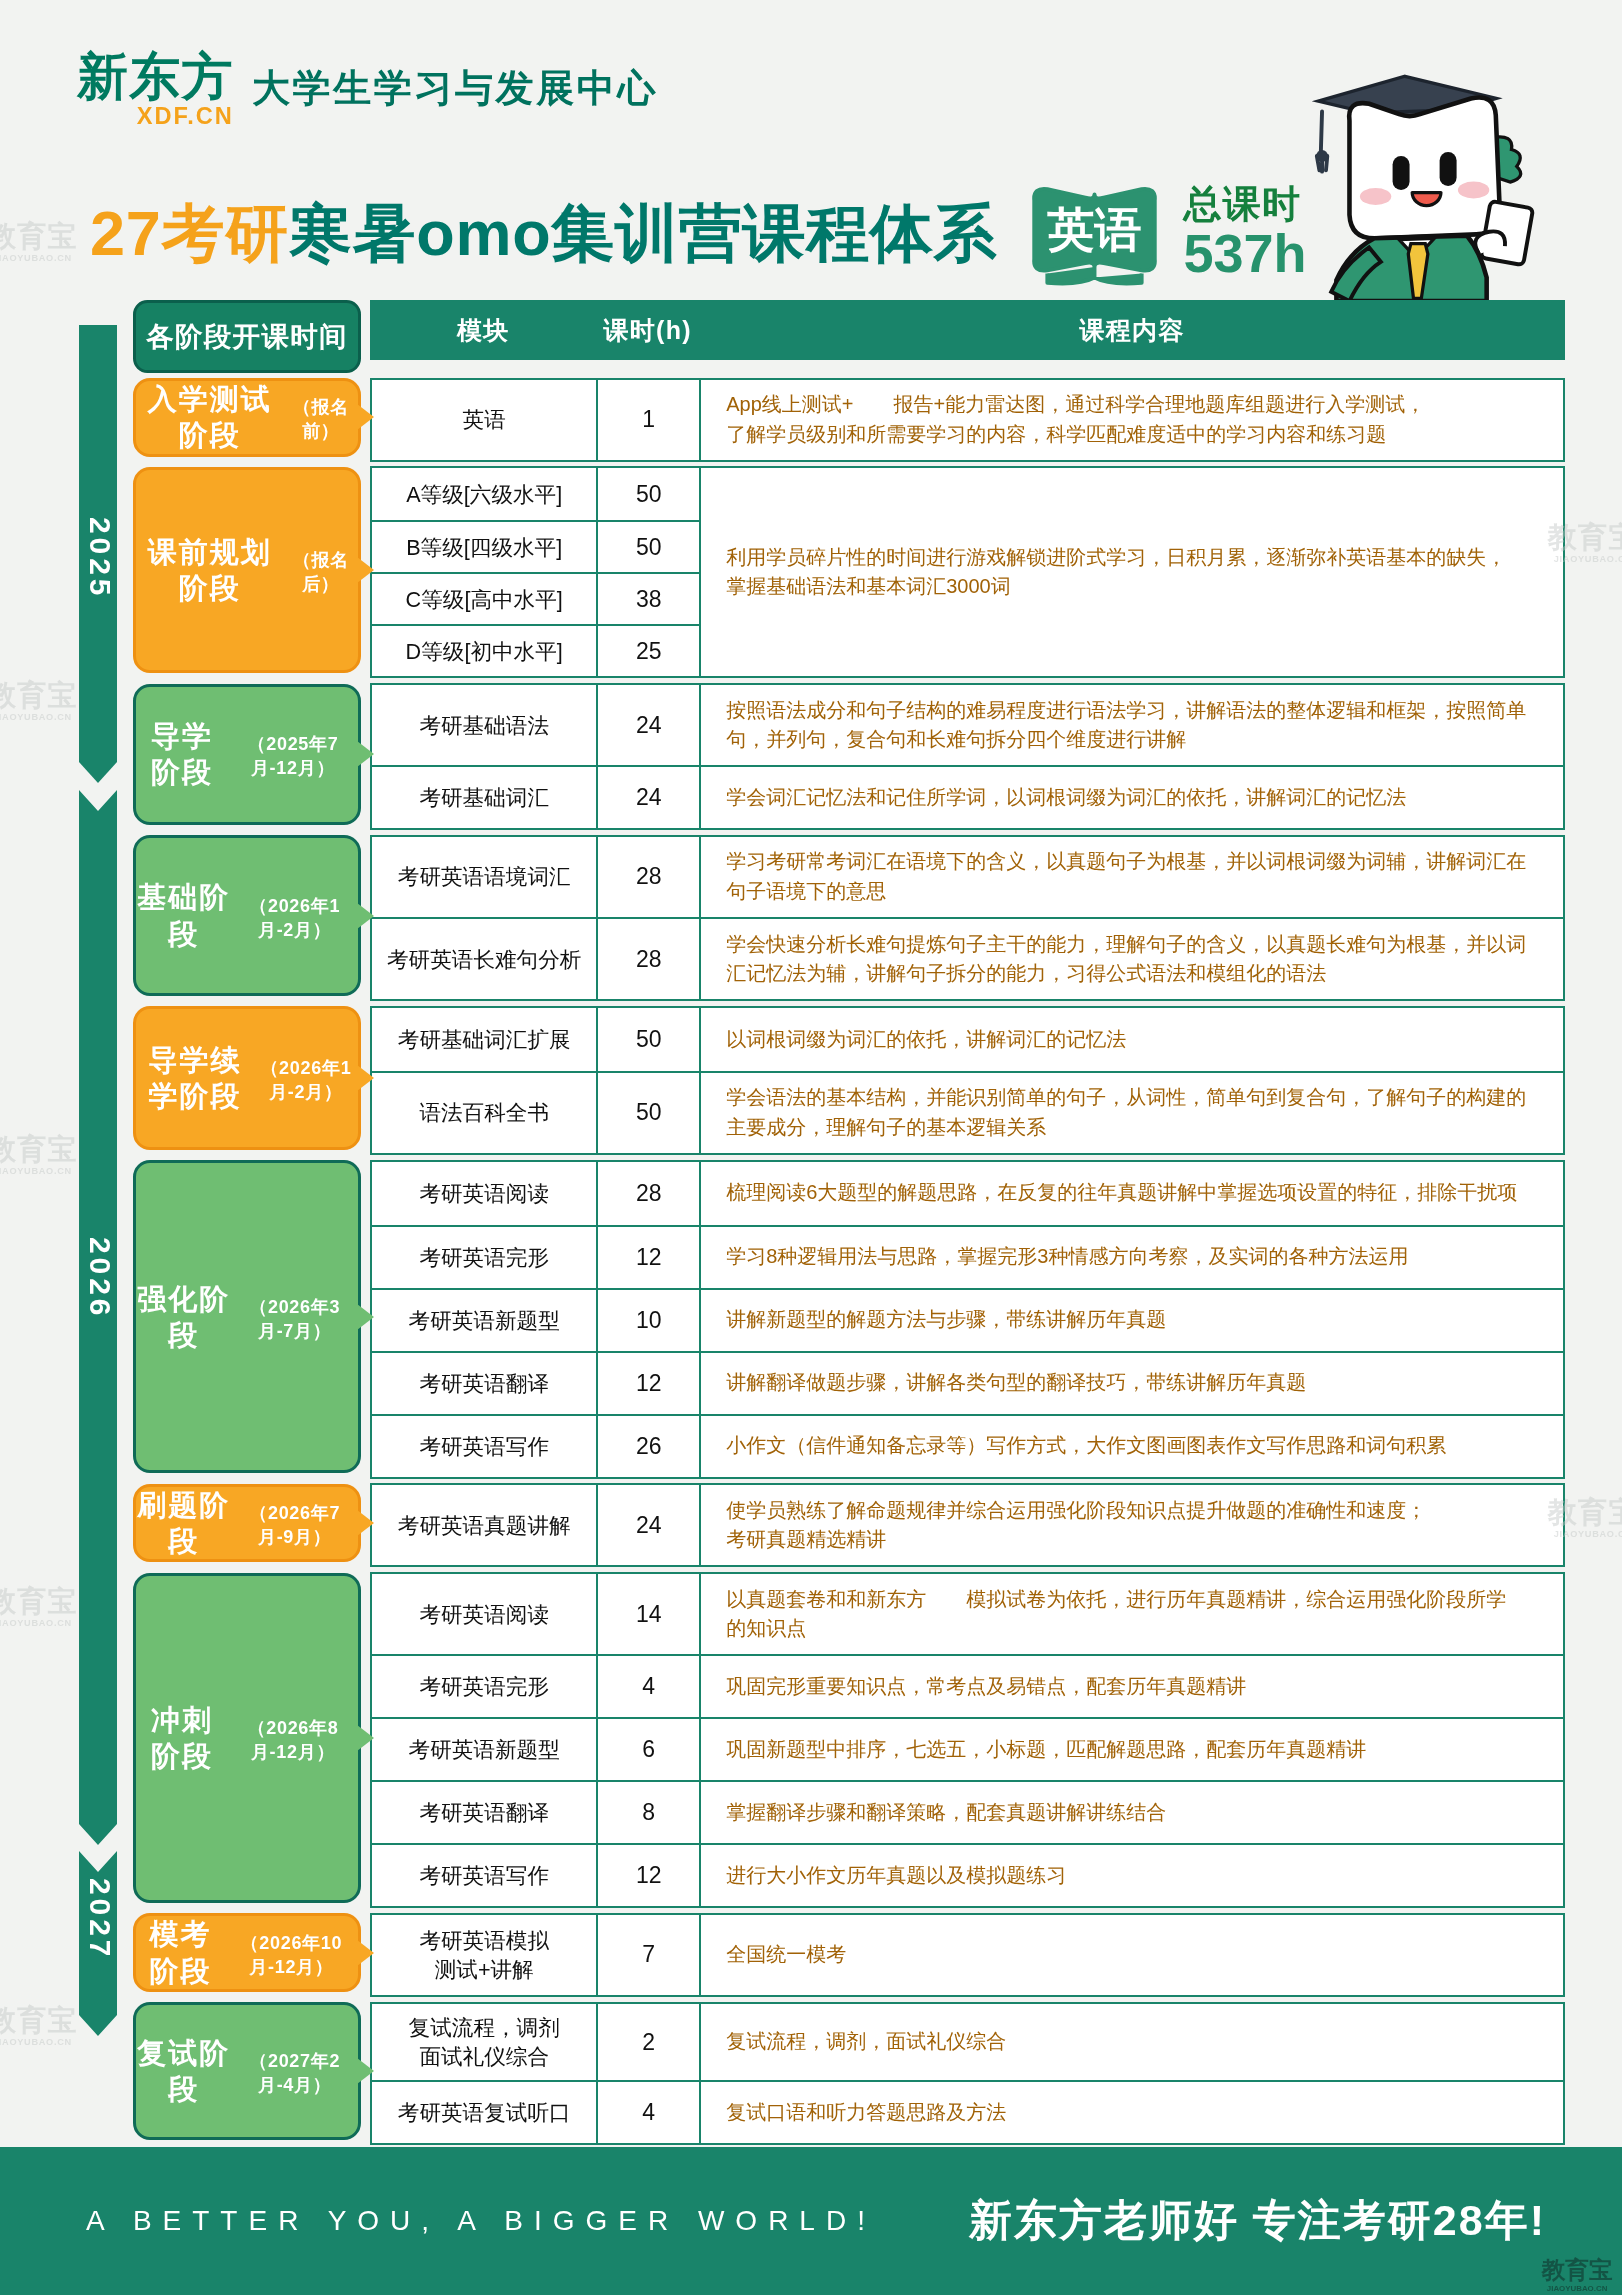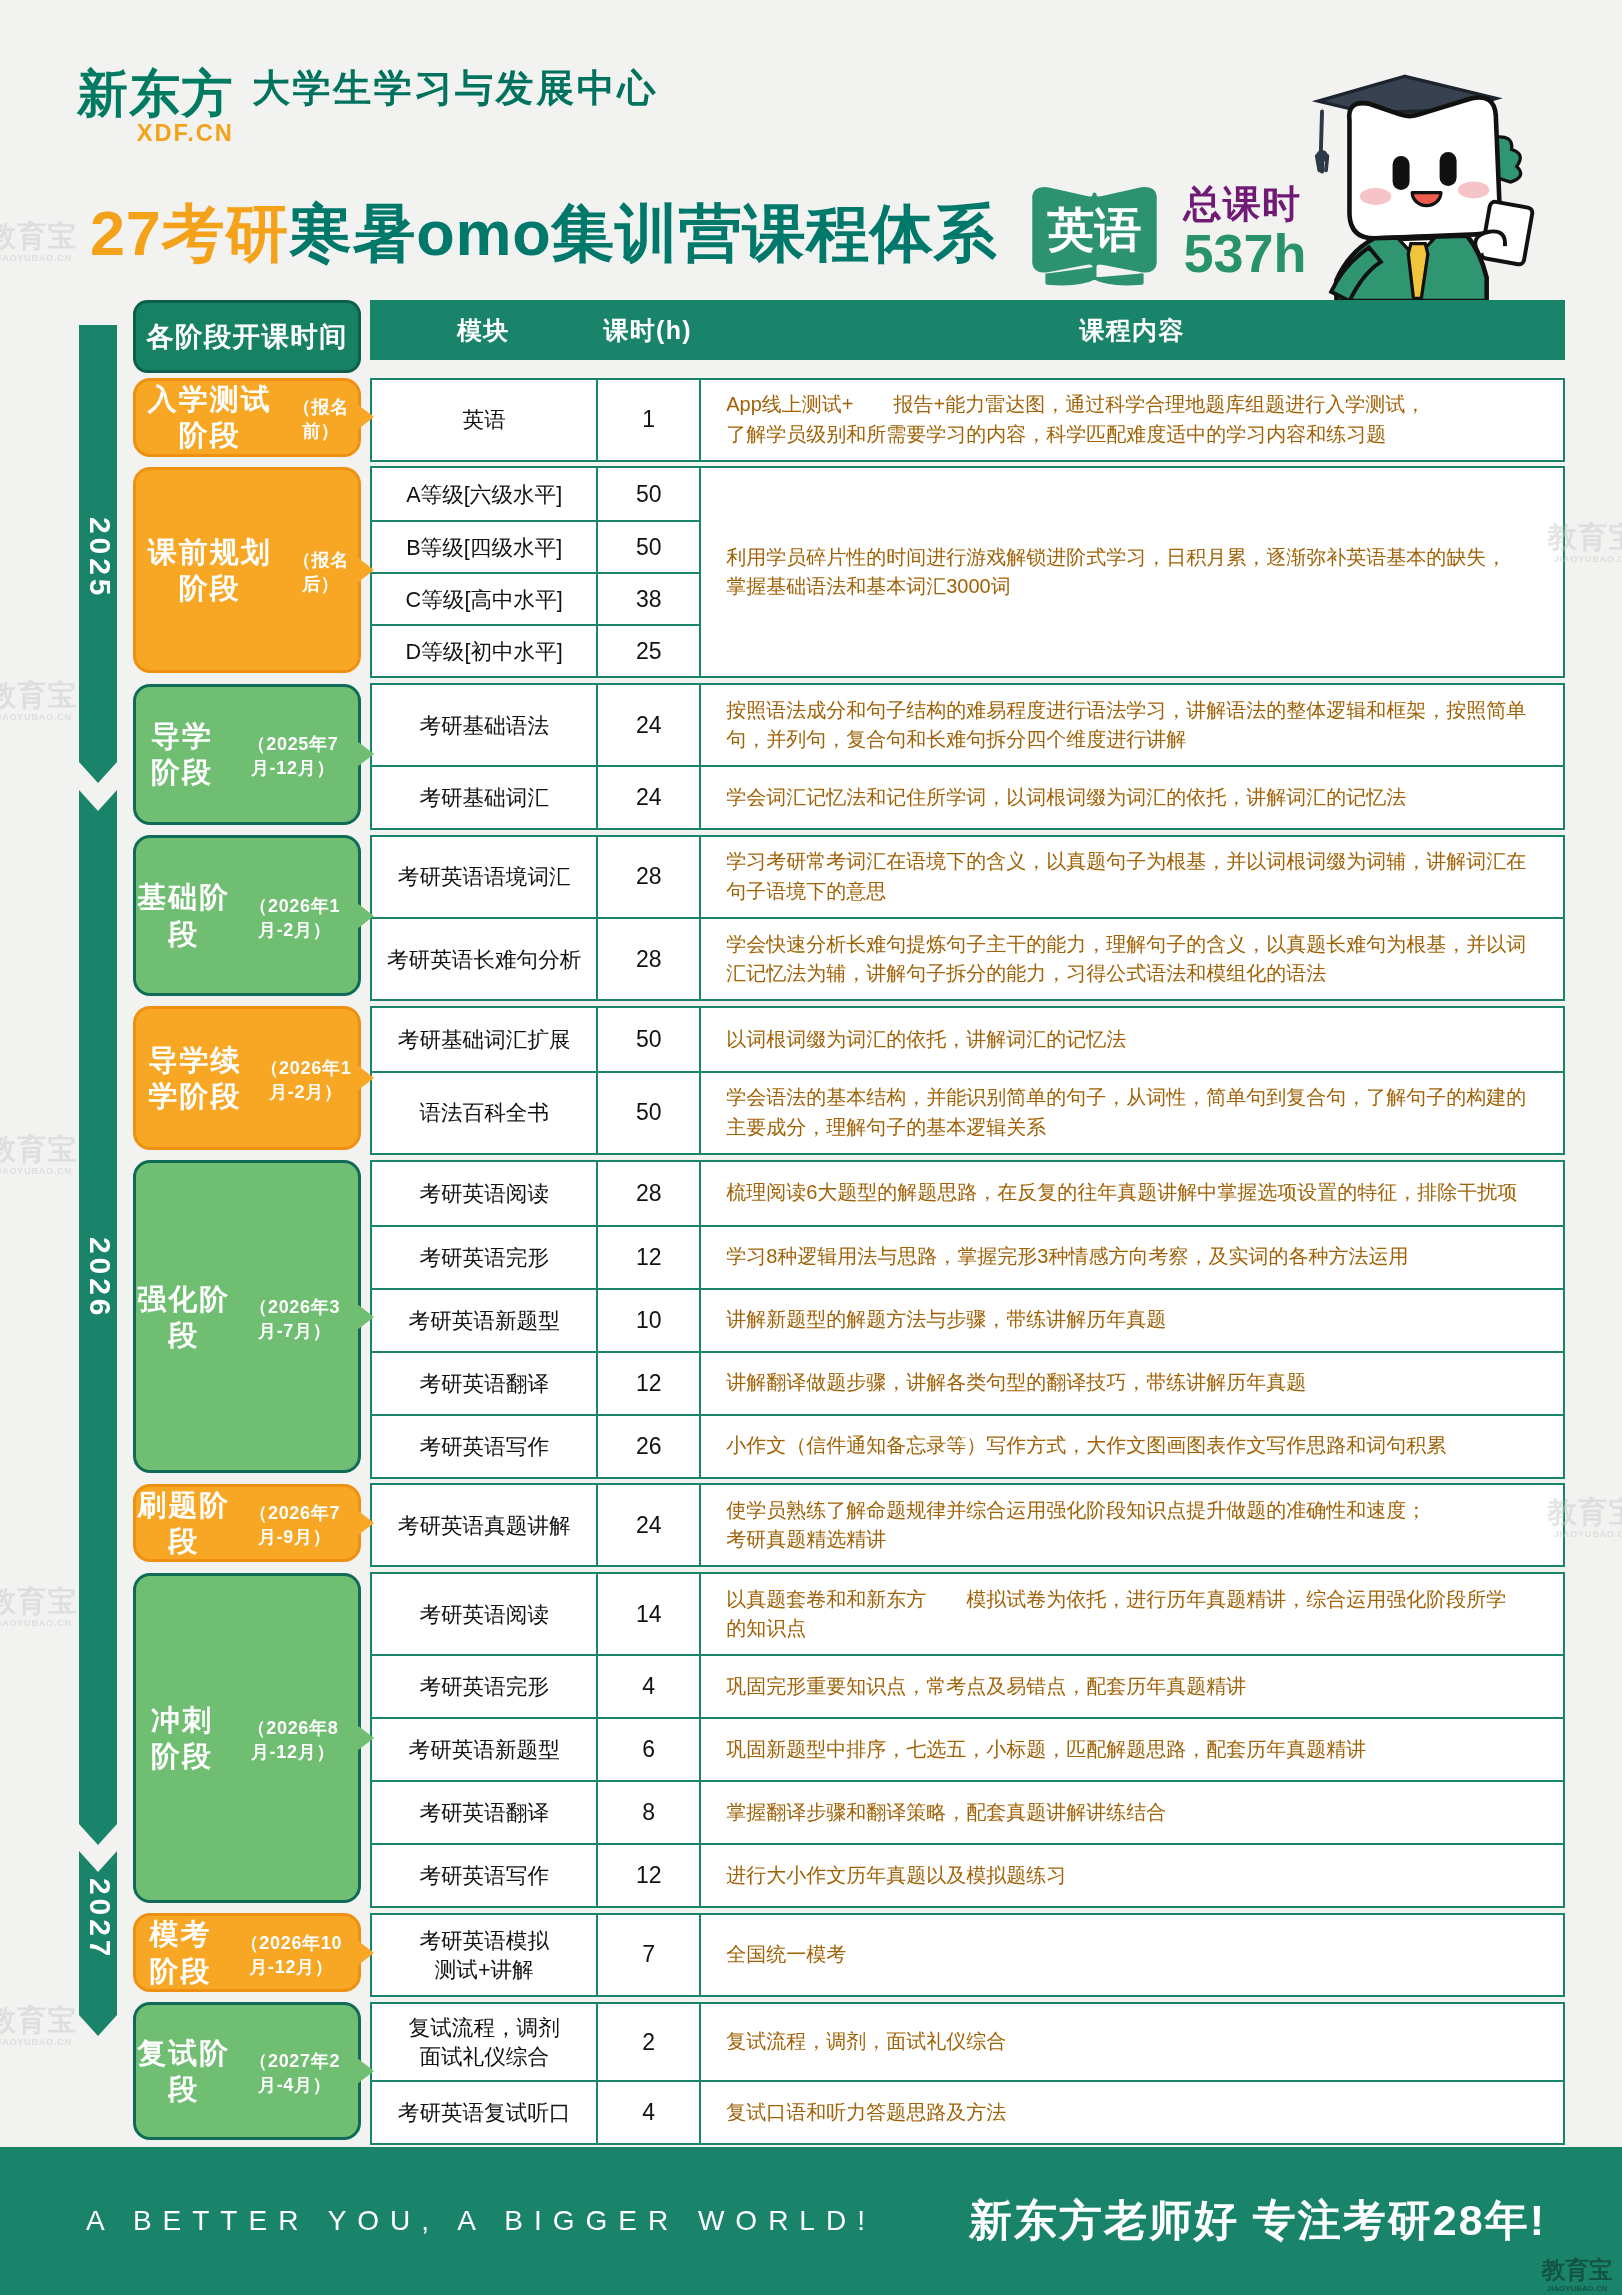--- a/index.html
+++ b/index.html
@@ -1,31 +1,31 @@
 <!DOCTYPE html>
 <html style="font-size:10.5px"><head>
 <meta charset="utf-8">
 <style>
   html,body{margin:0;padding:0;}
   body{background:#e8e8e8;font-family:"Liberation Sans","DejaVu Sans",sans-serif;}
   .page{position:relative;width:1623px;height:2295px;background:#f2f3f1;overflow:hidden;margin:0 auto;}
 
   
-  .logo{position:absolute;left:77px;top:68px;display:flex;flex-direction:column;align-items:flex-end;}
+  .logo{position:absolute;left:77px;top:51px;display:flex;flex-direction:column;align-items:flex-end;}
   .logo-main{font-size:51px;font-weight:900;color:#007a60;letter-spacing:1.3px;line-height:1;}
   .logo-sub{font-size:23.6px;font-weight:900;color:#f5a21b;letter-spacing:2px;margin-top:1.3px;}
   .org-title{position:absolute;left:252px;top:63px;font-size:38px;font-weight:900;color:#00725e;letter-spacing:2.6px;}
 
   .title-row{position:absolute;left:90px;top:178px;display:flex;align-items:center;z-index:2;}
   .big-title{font-size:63px;font-weight:900;line-height:1;letter-spacing:0.7px;white-space:nowrap;}
   .big-title .hl{color:#f5a21b;}
   .big-title .rest{color:#00786a;}
   .subject-badge{margin-left:27.5px;flex:0 0 auto;}
   .totals{margin-left:19.6px;line-height:1.05;}
-  .totals .t1{font-size:38px;font-weight:900;color:#701a75;letter-spacing:1.3px;}
+  .totals .t1{font-size:38px;font-weight:900;color:#15803d;letter-spacing:1.3px;}
   .totals .t2{font-size:54px;font-weight:900;color:#27926c;}
 
   .mascot{position:absolute;right:84px;top:58px;z-index:0;}
 
   
   .wm{position:absolute;opacity:.45;color:#c3c7c6;text-align:center;z-index:3;pointer-events:none;line-height:1;}
   .wm .wm-t{font-size:29px;font-weight:900;letter-spacing:1.3px;}
   .wm .wm-s{font-size:9.2px;font-weight:700;letter-spacing:0.7px;margin-top:2.6px;}
 
   

